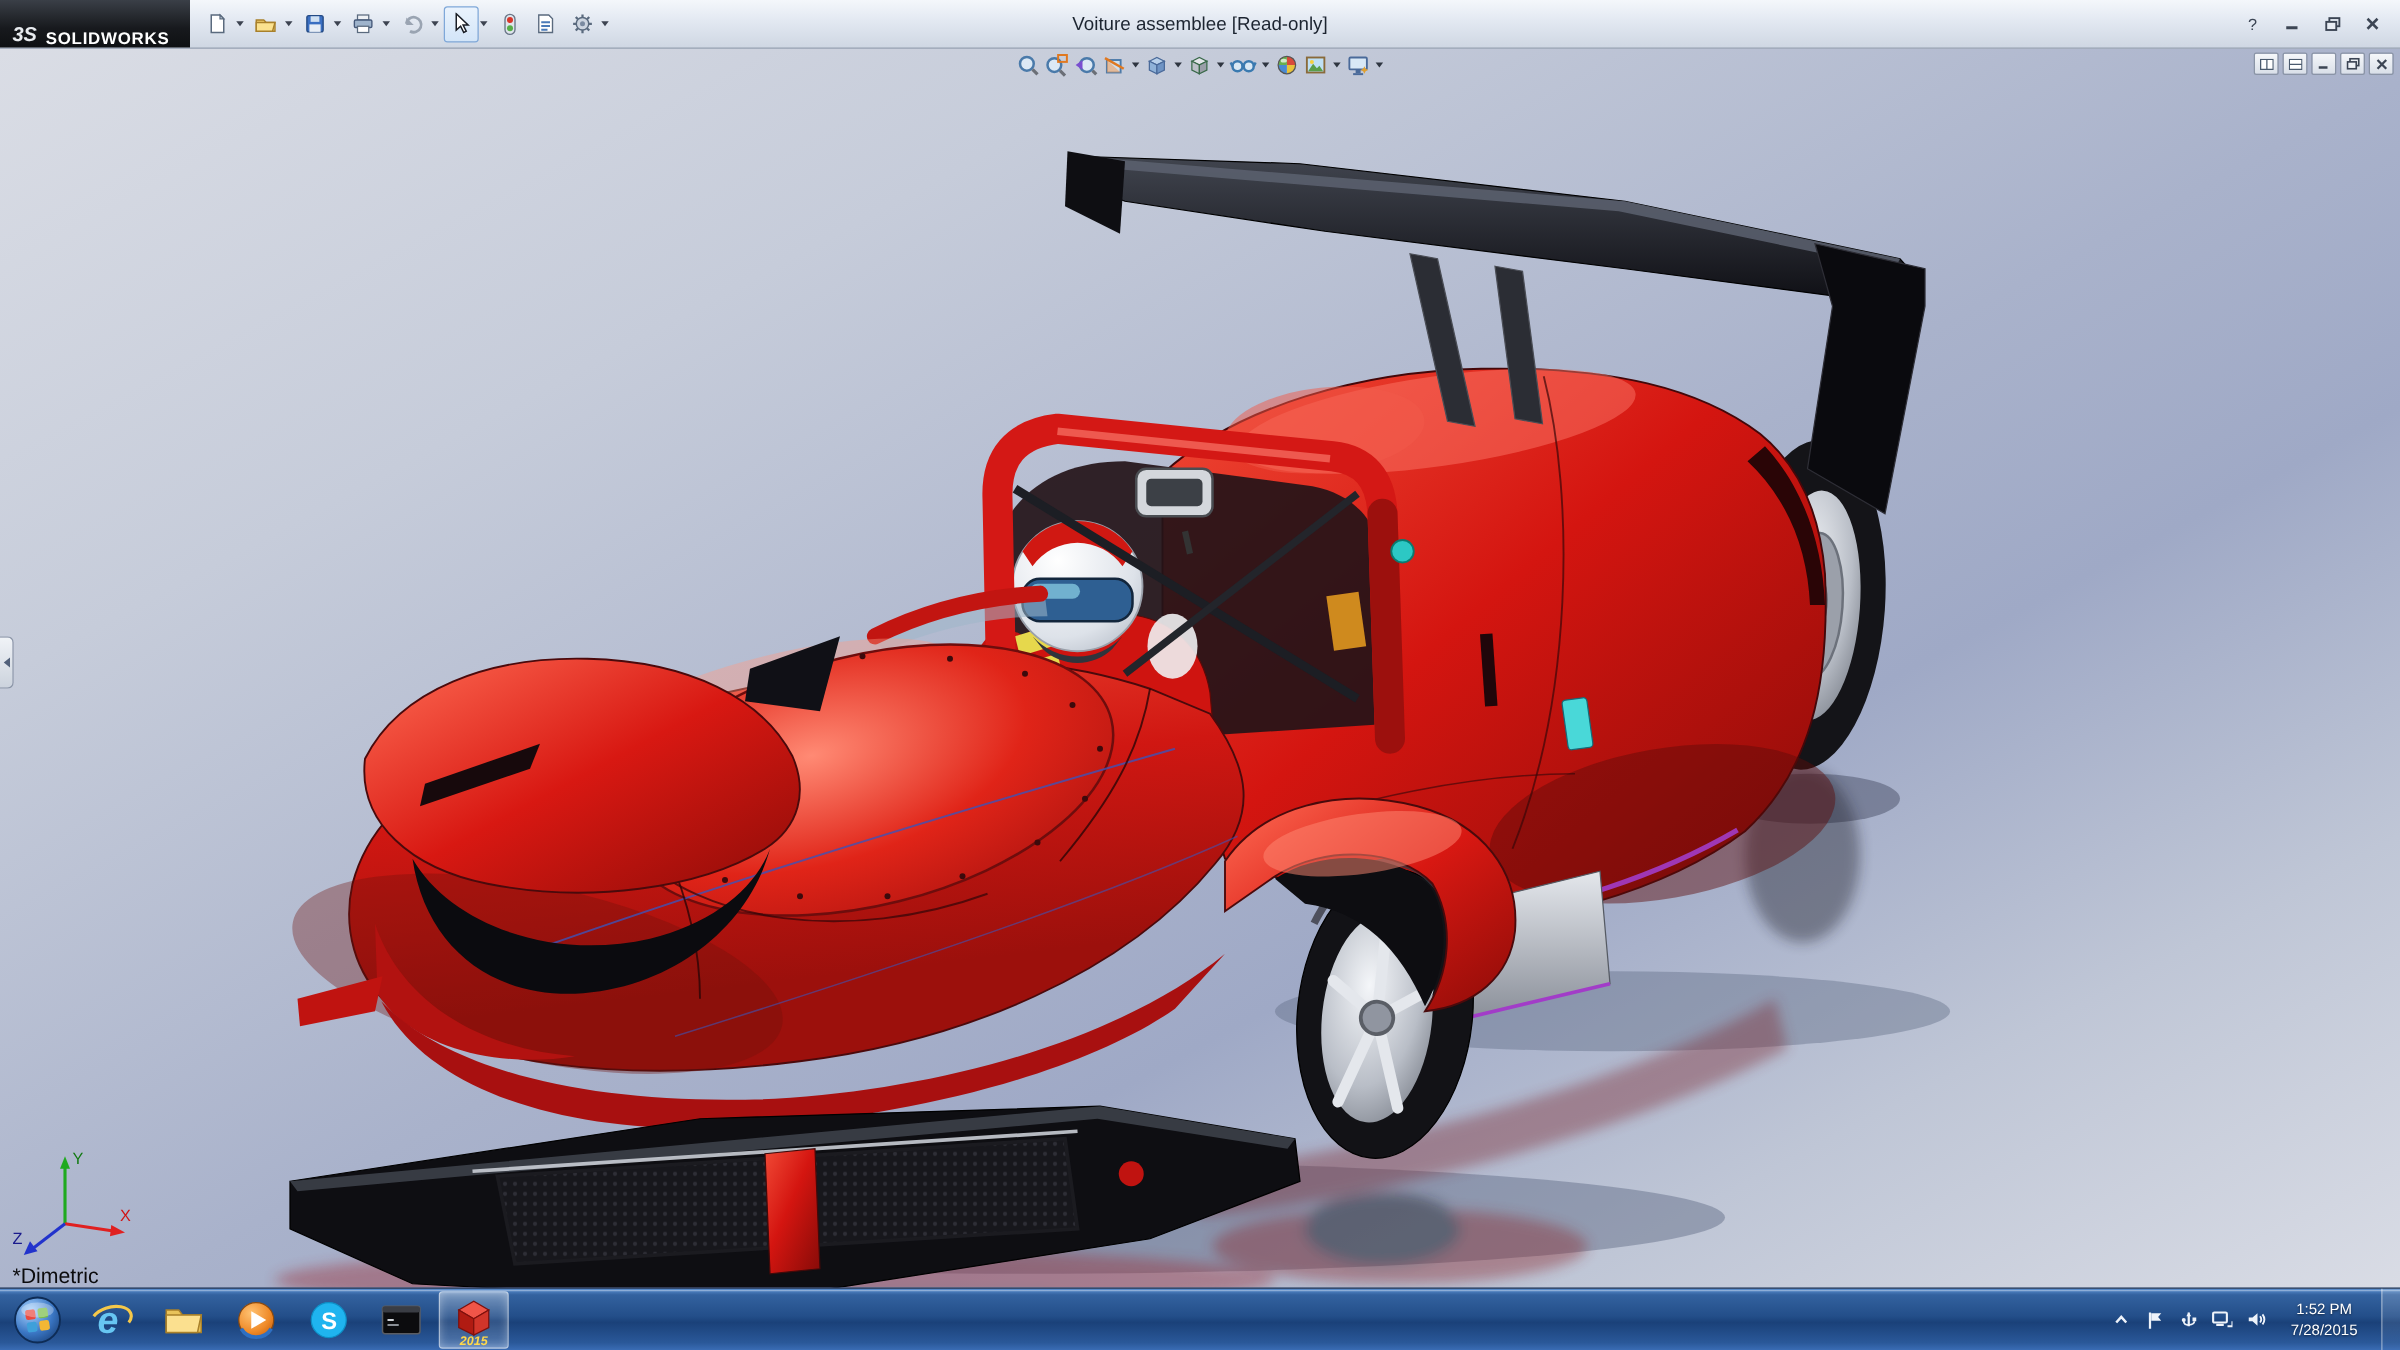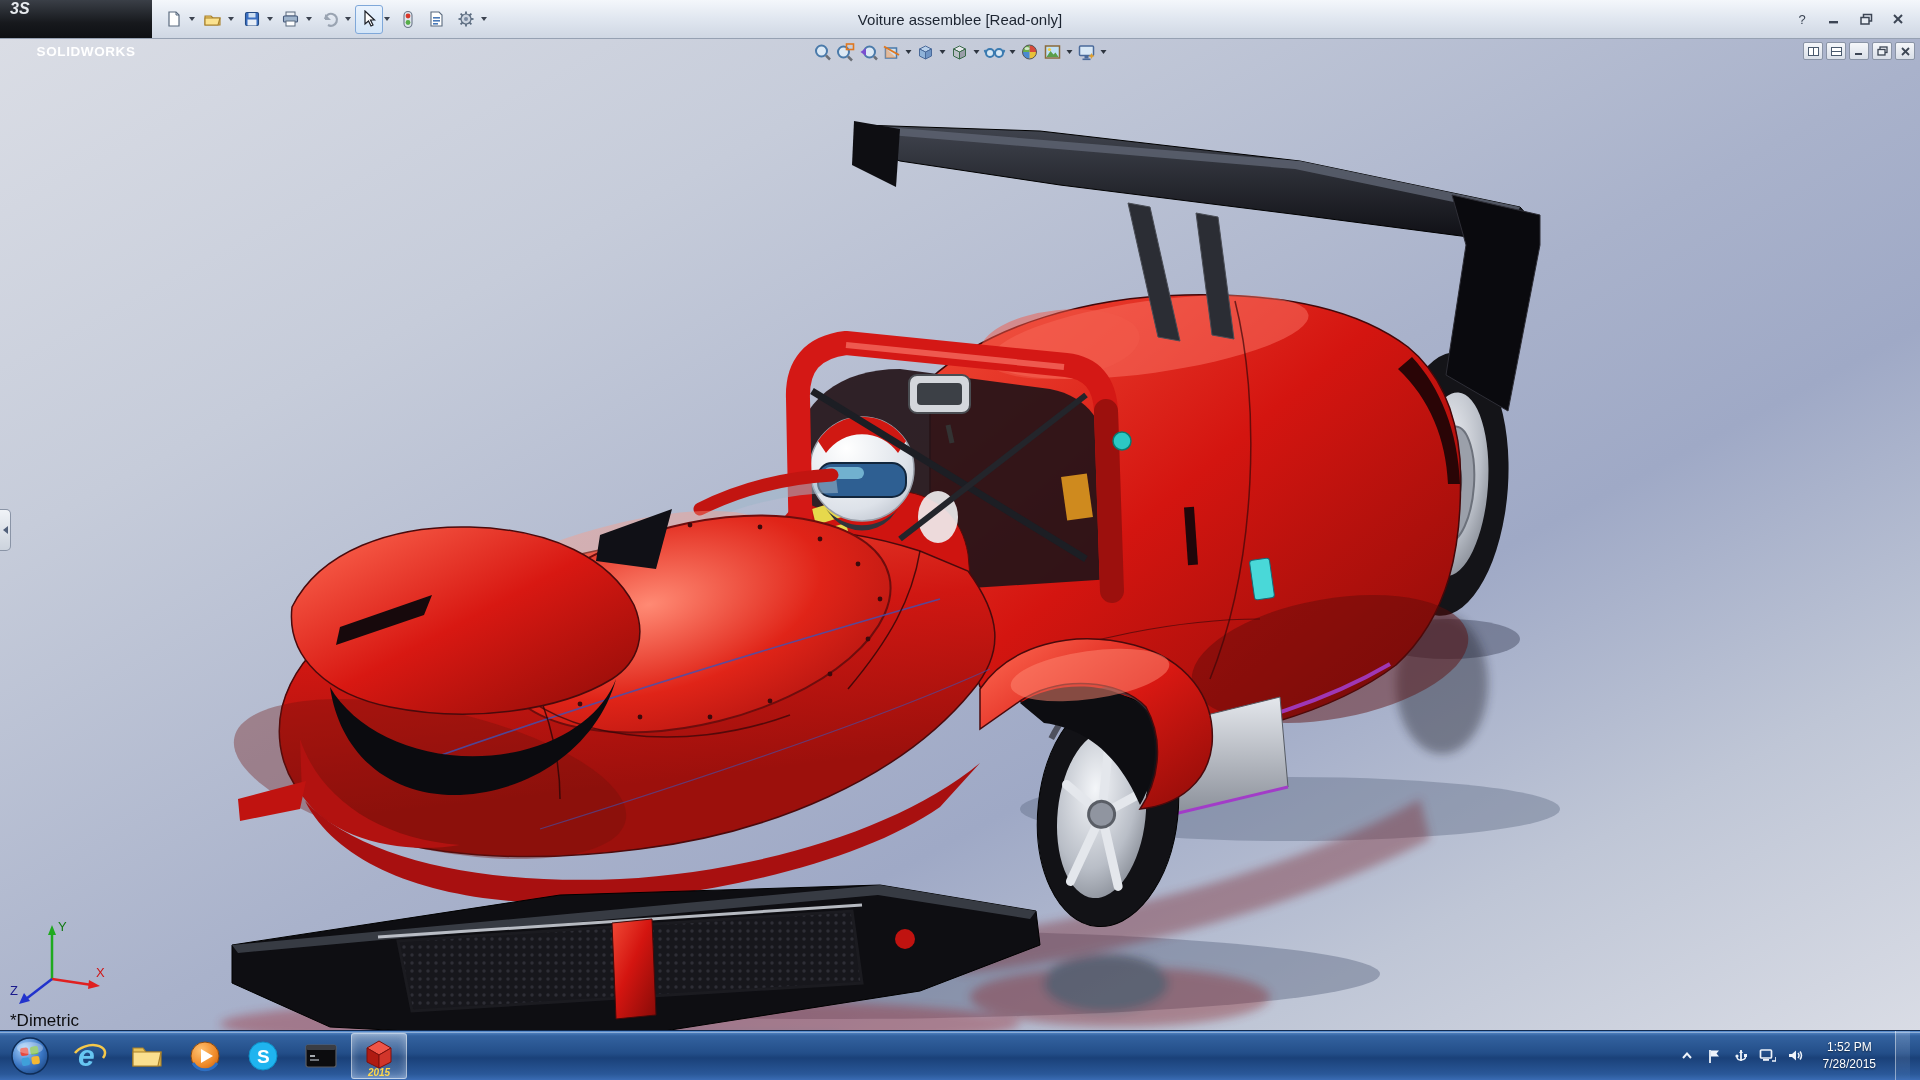--- a/index.html
+++ b/index.html
@@ -3,21 +3,21 @@
 <meta charset="utf-8">
 <style>
   html,body{margin:0;padding:0;background:#000;}
   #screen{position:relative;width:1920px;height:1080px;overflow:hidden;
           font-family:"Liberation Sans",sans-serif;background:#cfd4df;}
 
   
   .titlebar{position:absolute;top:0;left:0;right:0;height:38px;
     background:linear-gradient(#f4f7fb,#e2e8f1 45%,#cfd7e3);
     border-bottom:1px solid #96a1b2;display:flex;align-items:center;z-index:30;}
-  .logo{height:38px;display:flex;align-items:flex-start;gap:7px;padding:0 16px 0 10px;
+  .logo{height:38px;display:flex;align-items:flex-end;gap:7px;padding:0 16px 0 10px;
     background:linear-gradient(#3a3f47,#17191d 60%,#0e1013);color:#fff;}
   .logo .glyph{font-weight:bold;font-style:italic;font-size:16px;color:#e8ebef;}
   .logo .name{font-size:13.5px;font-weight:bold;letter-spacing:.6px;margin-top:44px;}
   .tbar{display:flex;align-items:center;margin-left:8px;gap:1px;}
   .tb-btn{width:26px;height:27px;display:flex;align-items:center;justify-content:center;border-radius:3px;border:1px solid transparent;}
   .tb-btn.active{background:linear-gradient(#eaf3fd,#d3e5f8);border:1px solid #7fa8d9;}
   .caret{width:0;height:0;border-left:3.5px solid transparent;border-right:3.5px solid transparent;border-top:4px solid #3c4350;margin:0 3px 0 0;}
   .title-center{position:absolute;left:50%;transform:translateX(-50%);font-size:15px;color:#1c2430;white-space:nowrap;}
   .win-ctls{margin-left:auto;display:flex;align-items:center;gap:4px;padding-right:8px;}
   .win-ctl{width:28px;height:22px;display:flex;align-items:center;justify-content:center;color:#3c4554;font-size:13px;border-radius:3px;}
@@ -47,21 +47,21 @@
 
   
   .taskbar{position:absolute;bottom:0;left:0;right:0;height:49px;display:flex;align-items:center;
     background:linear-gradient(#5b8fd0 0%,#33629f 10%,#234e89 45%,#1a4179 55%,#2a5899 88%,#3a6cb4 100%);
     border-top:1px solid #102a50;z-index:30;}
   .taskbar::before{content:"";position:absolute;top:1px;left:0;right:0;height:1px;background:rgba(255,255,255,.35);}
   .task-btn{width:54px;height:44px;margin:0 1px;display:flex;align-items:center;justify-content:center;border-radius:3px;border:1px solid transparent;position:relative;}
   .task-btn.start{width:56px;}
   .task-btn.active{background:linear-gradient(rgba(255,255,255,.32),rgba(255,255,255,.10) 50%,rgba(255,255,255,.18));
     border:1px solid rgba(255,255,255,.55);box-shadow:inset 0 0 8px rgba(255,255,255,.35);font-style:italic;}
-  .tray{margin-left:auto;display:flex;align-items:center;gap:9px;padding-right:10px;}
+  .tray{margin-left:auto;display:flex;align-items:center;gap:9px;padding-right:0;}
   .tray-icon{display:flex;align-items:center;justify-content:center;width:18px;height:20px;}
   .clock{color:#fff;font-size:12px;line-height:1.35;text-align:center;text-shadow:0 1px 2px rgba(0,0,0,.6);padding:0 10px;}
   .show-desktop{width:14px;height:49px;border-left:1px solid rgba(255,255,255,.45);
     background:linear-gradient(rgba(255,255,255,.18),rgba(255,255,255,.02));}
 </style>
 </head>
 <body>
 
 <div id="screen">
 

